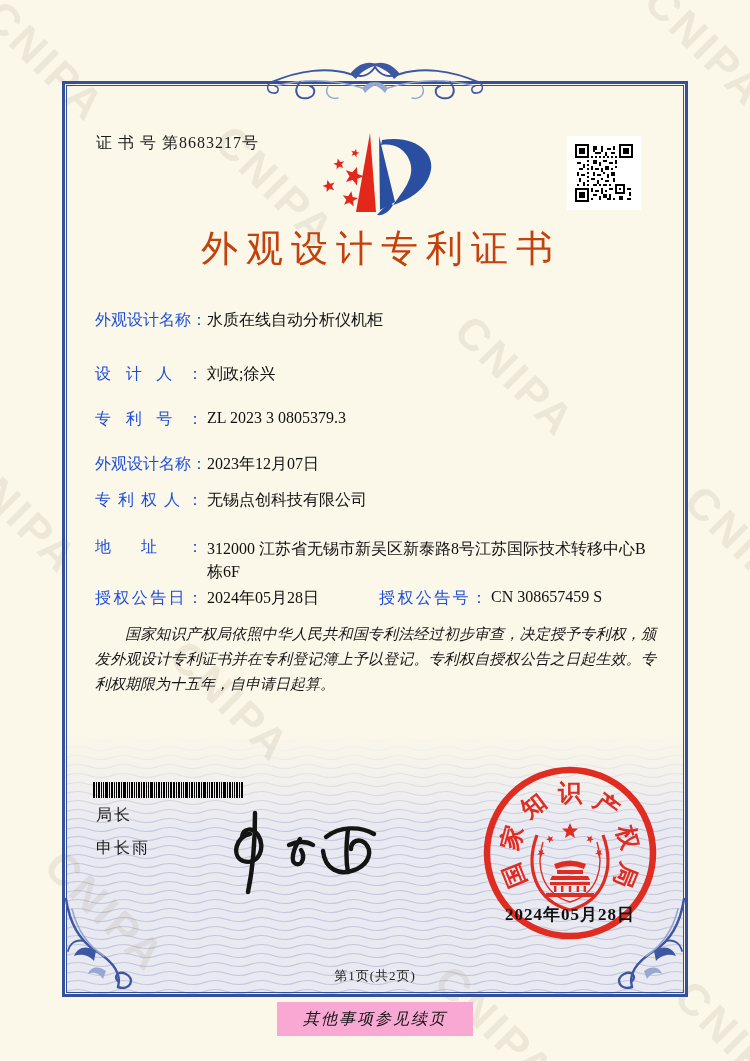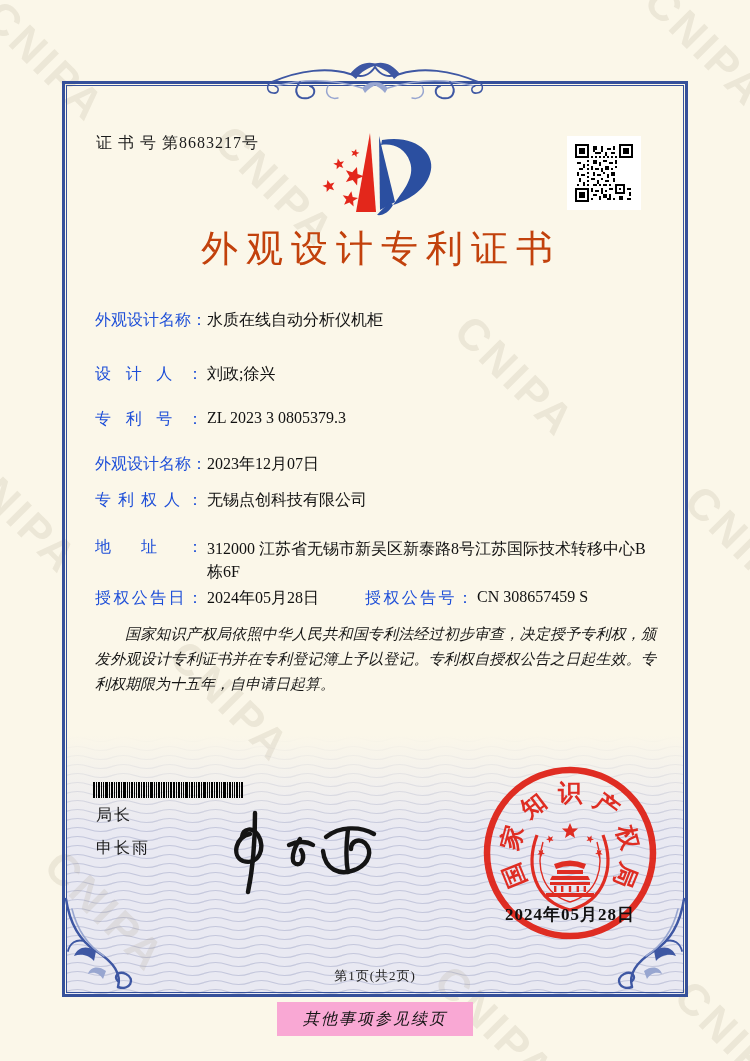--- a/index.html
+++ b/index.html
@@ -32,21 +32,21 @@
   .qrbox{position:absolute;left:567px;top:136px;width:74px;height:74px;background:#ffffff;
     display:flex;align-items:center;justify-content:center;}
   .title{position:absolute;left:62px;top:224px;width:638px;text-align:center;
     font-size:37px;font-weight:500;letter-spacing:8px;color:#c2410c;}
   .fields{position:absolute;left:95px;top:310px;width:562px;font-size:16px;}
   .frow{position:absolute;left:0;white-space:nowrap;}
   .flabel{display:inline-block;width:108px;text-align:justify;text-align-last:justify;
     vertical-align:top;color:#1d4ed8;}
   .fvalue{display:inline-block;margin-left:4px;vertical-align:top;color:#111;}
   .fvalue.wrap{width:452px;white-space:normal;line-height:1.45;}
-  .pair2{position:absolute;left:270px;top:0;}
+  .pair2{position:absolute;left:284px;top:0;}
   .paras{position:absolute;left:95px;top:622px;width:561px;
     font-style:italic;font-size:15px;line-height:1.68;text-align:justify;color:#151515;}
   .paras p{margin:0 0 4px 0;text-indent:2em;}
   .barcode{position:absolute;left:93px;top:782px;}
   .director{position:absolute;left:96px;top:805px;
     font-family:"Liberation Sans","DejaVu Sans",sans-serif;font-size:16px;color:#1b1b1b;}
   .director div{margin-bottom:12px;letter-spacing:2px;}
   .sig{position:absolute;left:220px;top:806px;}
   .seal{position:absolute;left:480px;top:763px;opacity:.95;}
   .sealdate{position:absolute;left:482px;top:903px;width:176px;text-align:center;

